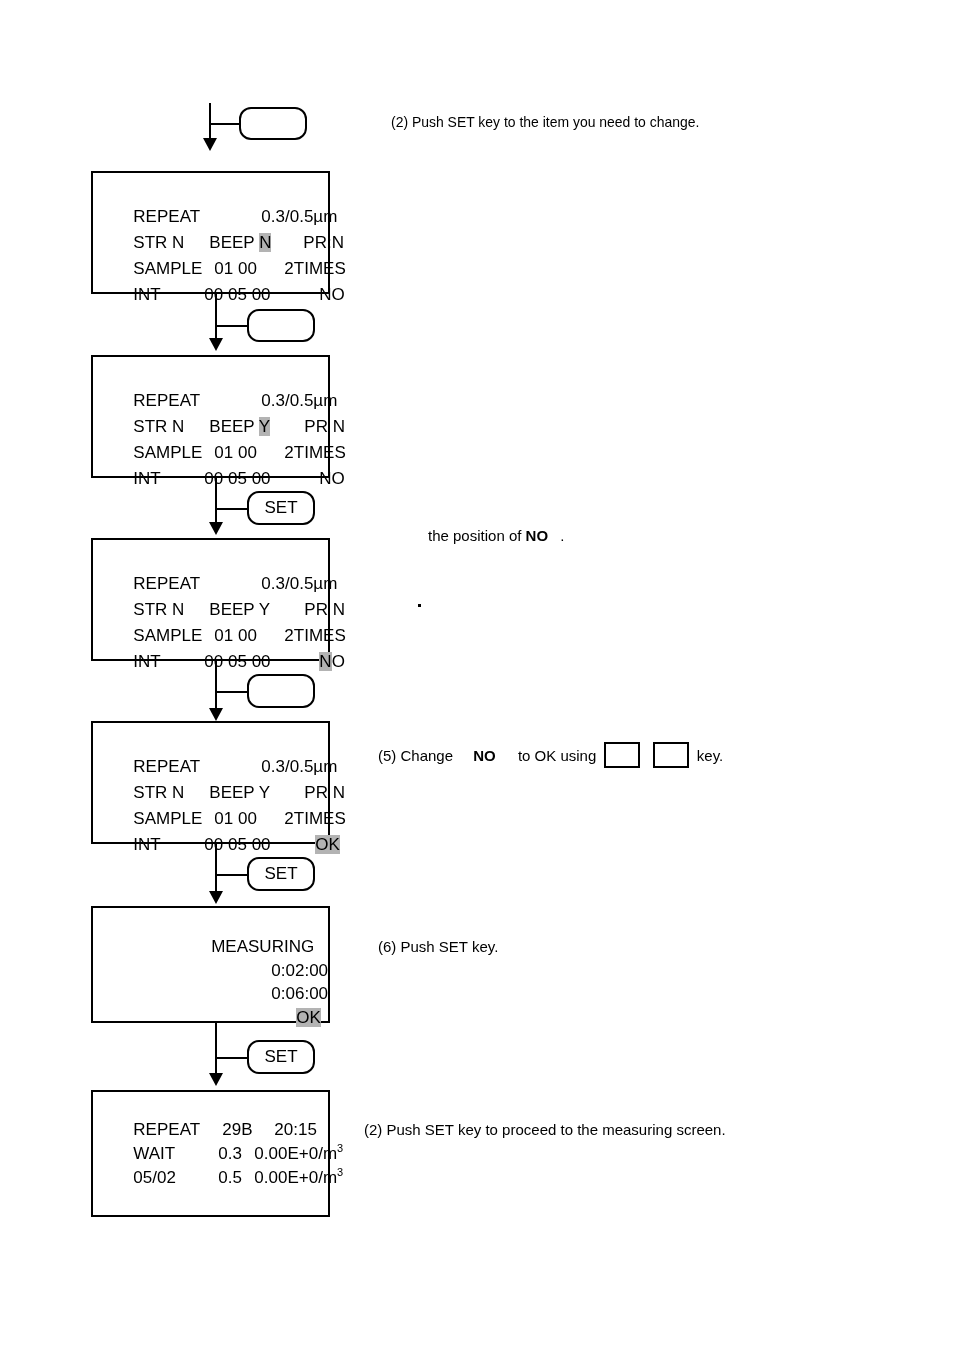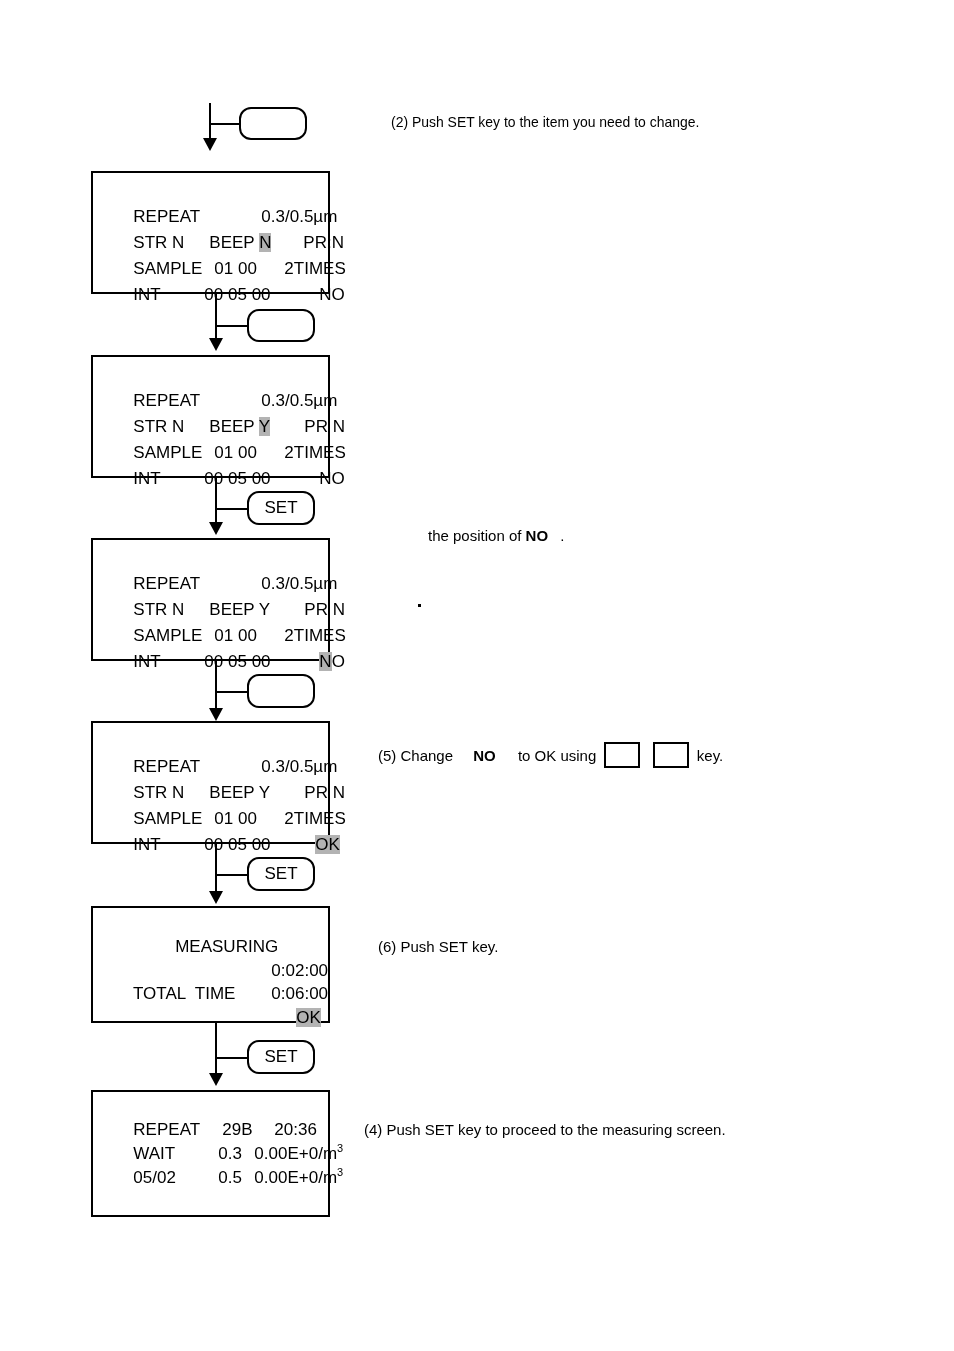--- a/index.html
+++ b/index.html
@@ -331,57 +331,54 @@
   <div class="arrowhead" style="left:209px; top:891px;"></div>
   <div class="key" style="left:247px; top:857px; width:68px; height:34px;">
     <span>SET</span>
   </div>
 
   <div class="instr" style="left:378px; top:936px;">
     <span>(6) Push SET key.</span>
   </div>
 
   <div class="lcd" style="left:91px; top:906px; width:239px; height:117px;">
-    <div class="lcd-line" style="left:0; top:13px; width:239px; text-align:center;">
+    <div class="lcd-line" style="left:0; top:13px; width:239px; text-align:center;padding-left:36px;">
       <span>MEASURING</span>
     </div>
     <div class="lcd-line" style="left:150px; top:37px;">
       <span>0:02:00</span>
-    </div>
-    <div class="lcd-line" style="left:12px; top:60px;">
-      <span>TOTAL  TIME</span>
     </div>
     <div class="lcd-line" style="left:150px; top:60px;">
       <span>0:06:00</span>
     </div>
     <div class="lcd-line" style="left:175px; top:84px;">
       <span class="hl">OK</span>
     </div>
   </div>
 
   <div class="vline" style="left:215px; top:1023px; height:58px;"></div>
   <div class="hline" style="left:215px; top:1057px; width:32px;"></div>
   <div class="arrowhead" style="left:209px; top:1073px;"></div>
   <div class="key" style="left:247px; top:1040px; width:68px; height:34px;">
     <span>SET</span>
   </div>
 
   <div class="instr" style="left:364px; top:1119px;">
-    <span>(4) Push SET key to proceed to the measuring screen.</span>
+    <span>(2) Push SET key to proceed to the measuring screen.</span>
   </div>
 
   <div class="lcd" style="left:91px; top:1090px; width:239px; height:127px;">
     <div class="lcd-line" style="left:12px; top:12px;">
       <span>REPEAT</span>
     </div>
     <div class="lcd-line" style="left:101px; top:12px;">
       <span>29B</span>
     </div>
     <div class="lcd-line" style="left:153px; top:12px;">
-      <span>20:36</span>
+      <span>20:15</span>
     </div>
 
     <div class="lcd-line" style="left:12px; top:36px;">
       <span>WAIT</span>
     </div>
     <div class="lcd-line" style="left:97px; top:36px;">
       <span>0.3</span>
     </div>
     <div class="lcd-line" style="left:133px; top:36px;">
       <span>0.00E+0/m</span><span class="sup">3</span>

